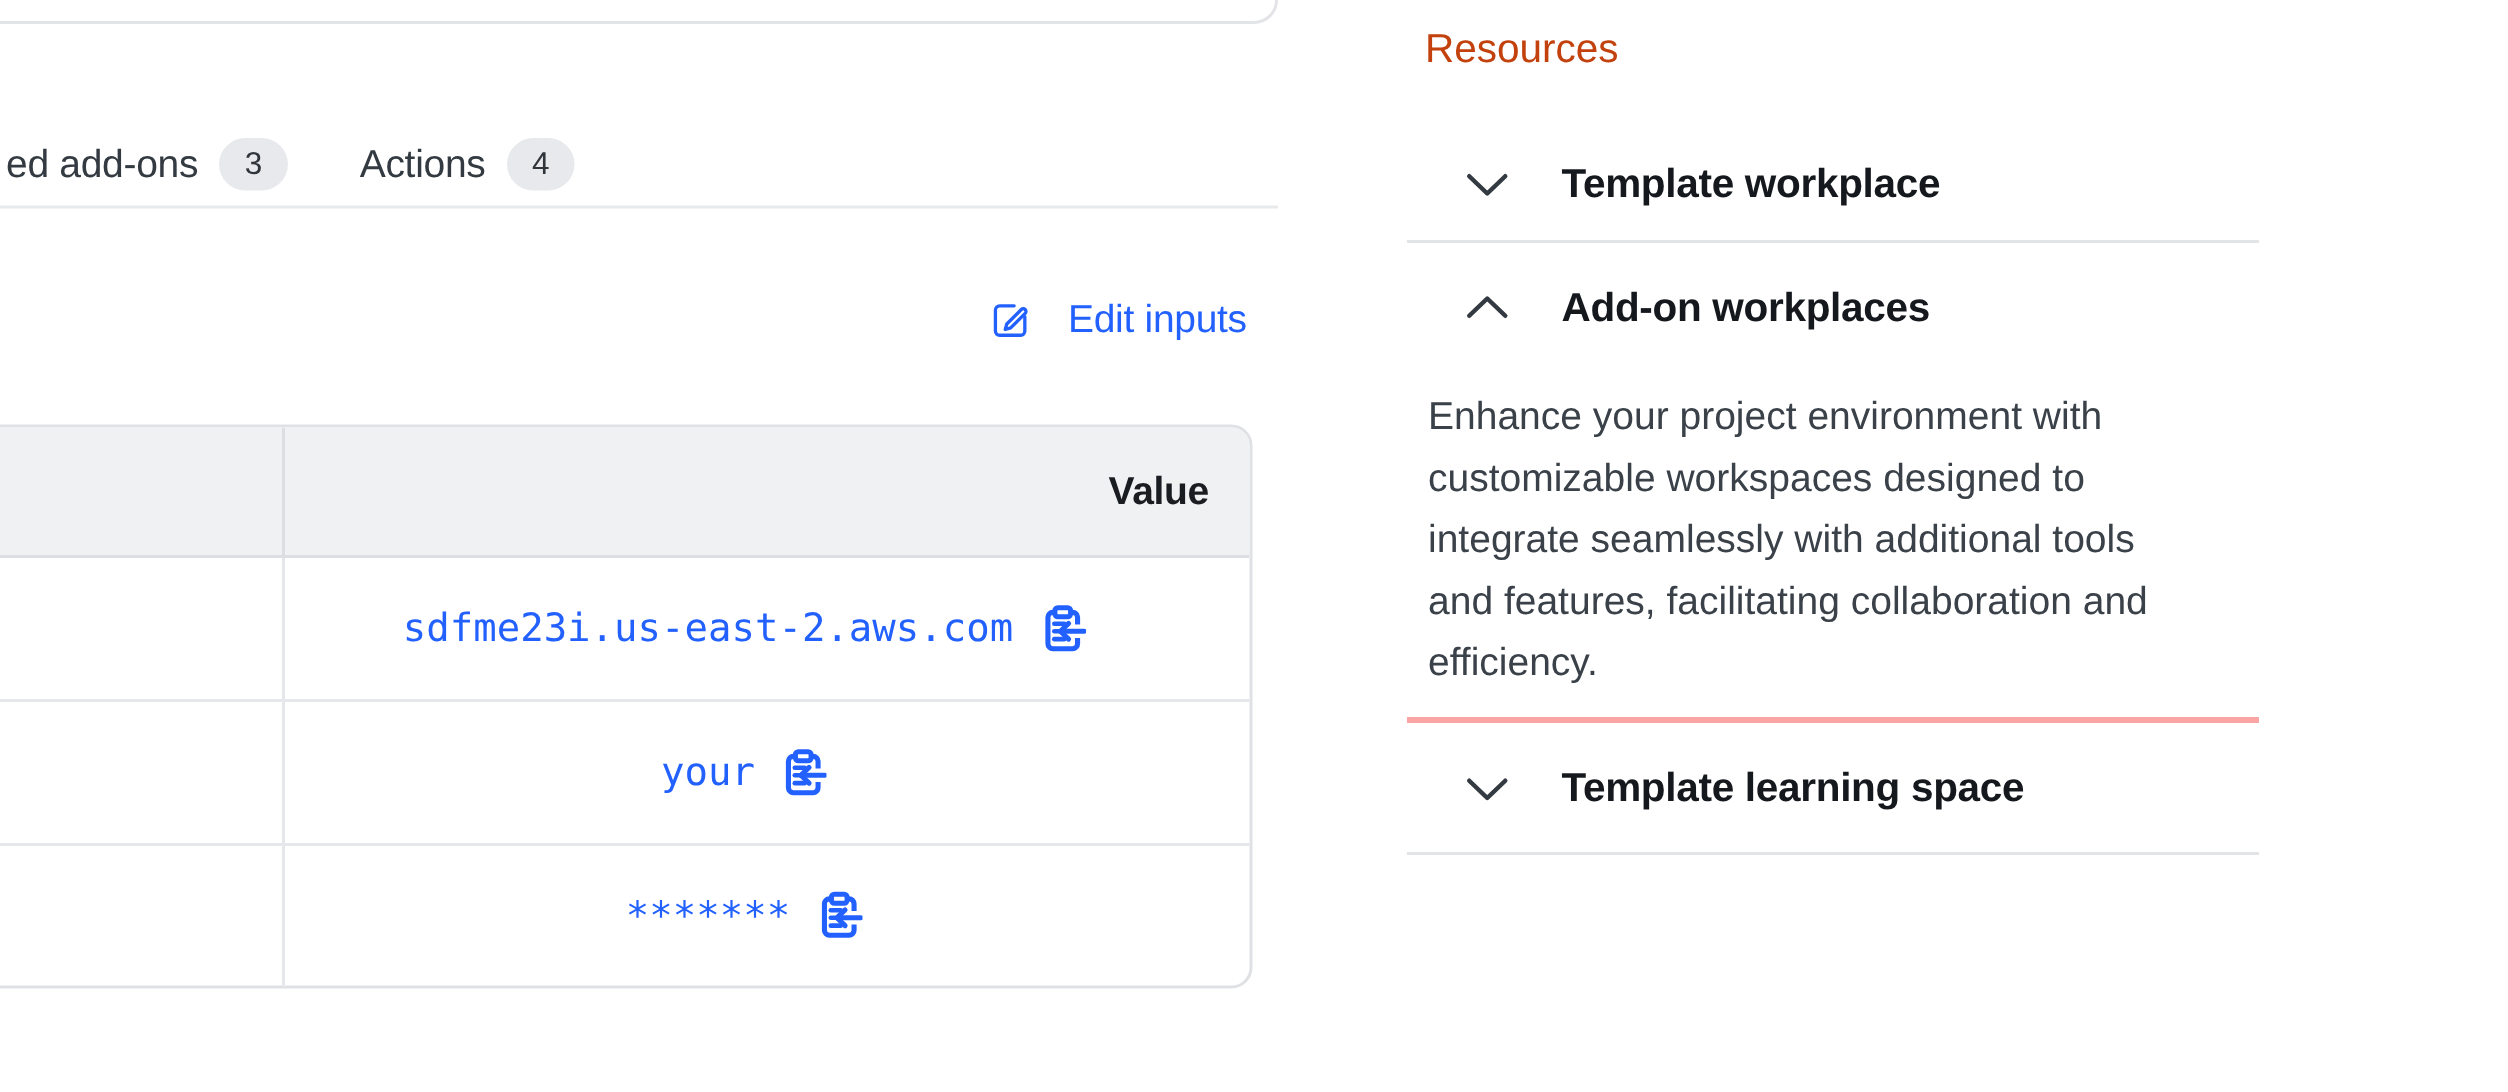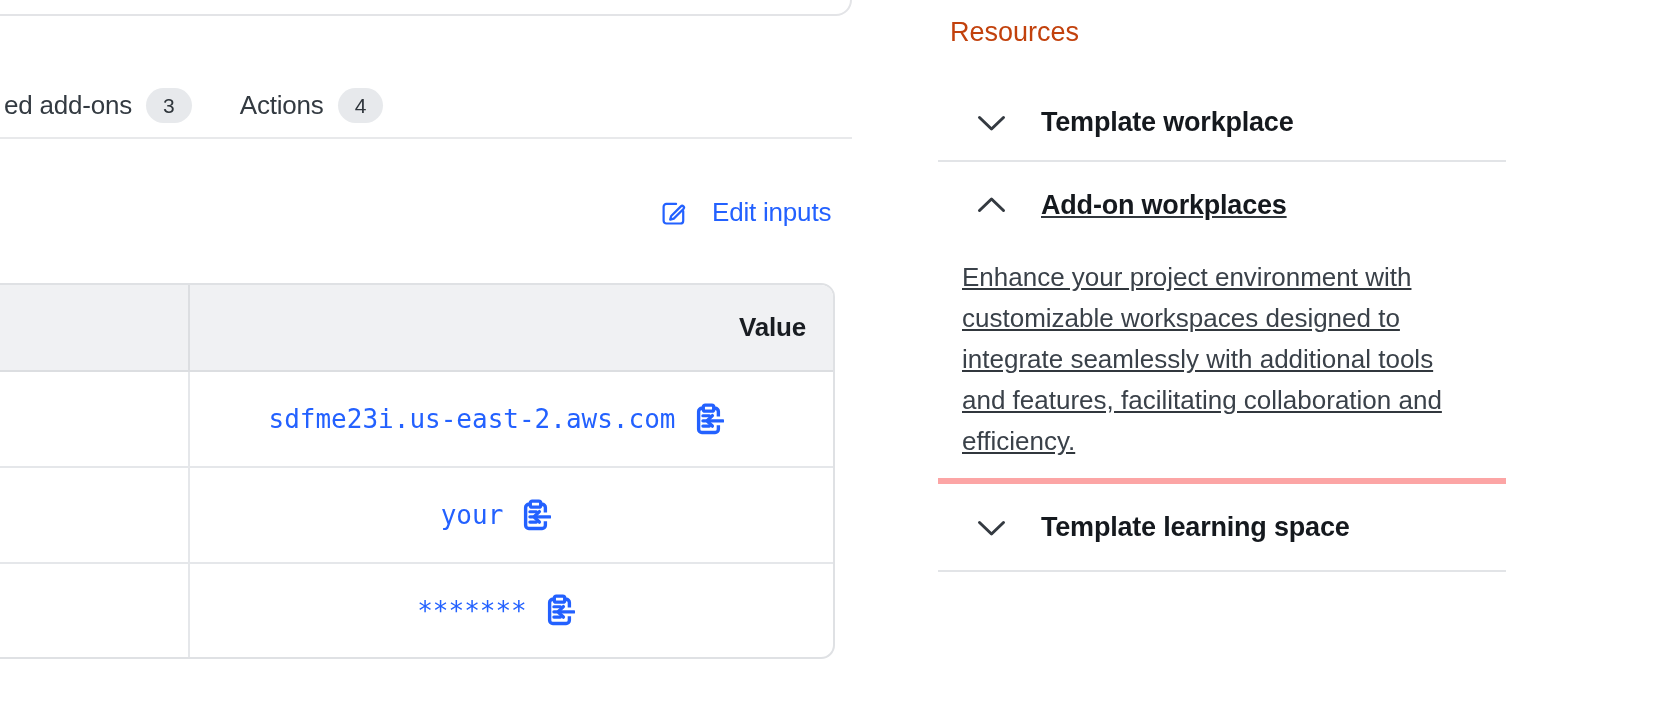--- a/index.html
+++ b/index.html
@@ -5,21 +5,21 @@
   * { margin:0; padding:0; box-sizing:border-box; }
   html,body { width:1672px; height:728px; background:#ffffff; overflow:hidden;
     font-family:"Liberation Sans","DejaVu Sans",sans-serif; color:#31373d; }
   .stage { position:relative; width:1672px; height:728px; }
 
   
   .prev-card { position:absolute; left:-24px; top:-34px; width:876px; height:50px;
     border:2px solid #e3e4e7; border-radius:0 0 16px 0; background:#fff; }
 
   
-  .tabs { position:absolute; left:4px; top:83px; height:44px; display:flex; align-items:center; gap:48px; }
+  .tabs { position:absolute; left:4px; top:83px; height:44px; display:flex; align-items:flex-end; gap:48px; }
   .tab { display:flex; align-items:center; gap:14px; cursor:pointer; }
   .tab-label { font-size:26px; font-weight:500; color:#333a41; letter-spacing:-0.2px; }
   .badge { background:#e7e9ec; color:#2f353b; border-radius:999px; font-size:21px;
     line-height:35px; height:35px; padding:0 17px; display:inline-block; }
   .tabs-divider { position:absolute; left:0; top:137px; width:852px; height:2px; background:#e8e9eb; }
 
   
   .edit-inputs { position:absolute; left:660px; top:197px; display:flex; align-items:center; gap:24px;
     background:none; border:none; cursor:pointer; color:var(--blue); }
   .edit-inputs span { font-size:26px; font-weight:500; color:var(--blue); letter-spacing:-0.2px; }
@@ -40,22 +40,22 @@
   .copy-btn { background:none; border:none; cursor:pointer; display:flex; align-items:center; padding:0; }
 
   
   .resources { position:absolute; left:938px; top:0; width:568px; }
   .res-title { position:absolute; left:12px; top:17px; font-size:27px; color:#c2410c;text-align:right; }
   .res-list { position:absolute; left:0; top:84px; width:568px; }
   .res-row { display:flex; align-items:center; gap:33px; padding-left:37px; cursor:pointer; }
   .res-row .label { font-size:27px; font-weight:700; color:#15191e; letter-spacing:-0.2px; }
   .row-s1 { height:78px; border-bottom:2px solid #e2e4e7; }
   .row-s2 { height:86px; }
-  .sec2 { border-bottom:6px solid #fca5a5; padding-bottom:16px;text-decoration:underline; }
-  .res-desc { margin:9px 0 0 24px; width:512px; font-size:26px; line-height:41px; color:#3a4149; }
+  .sec2 { border-bottom:4px solid #fca5a5; padding-bottom:16px; }
+  .res-desc { margin:9px 0 0 14px; width:512px; font-size:26px; line-height:41px; color:#3a4149; }
   .row-s3 { height:88px; border-bottom:2px solid #e2e4e7; }
   .chev { flex:0 0 auto; }
   .chev.up { transform:rotate(180deg); }
 
   :root { --blue:#2361ff; }
   svg { display:block; }
 </style>
 </head>
 <body>
 

